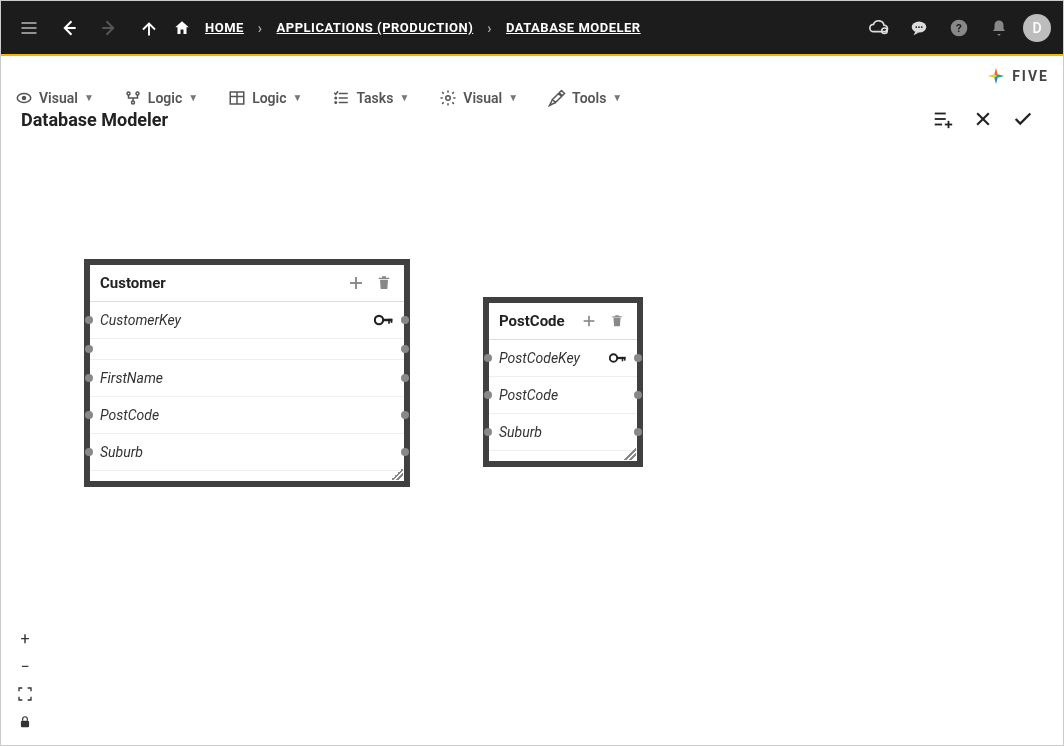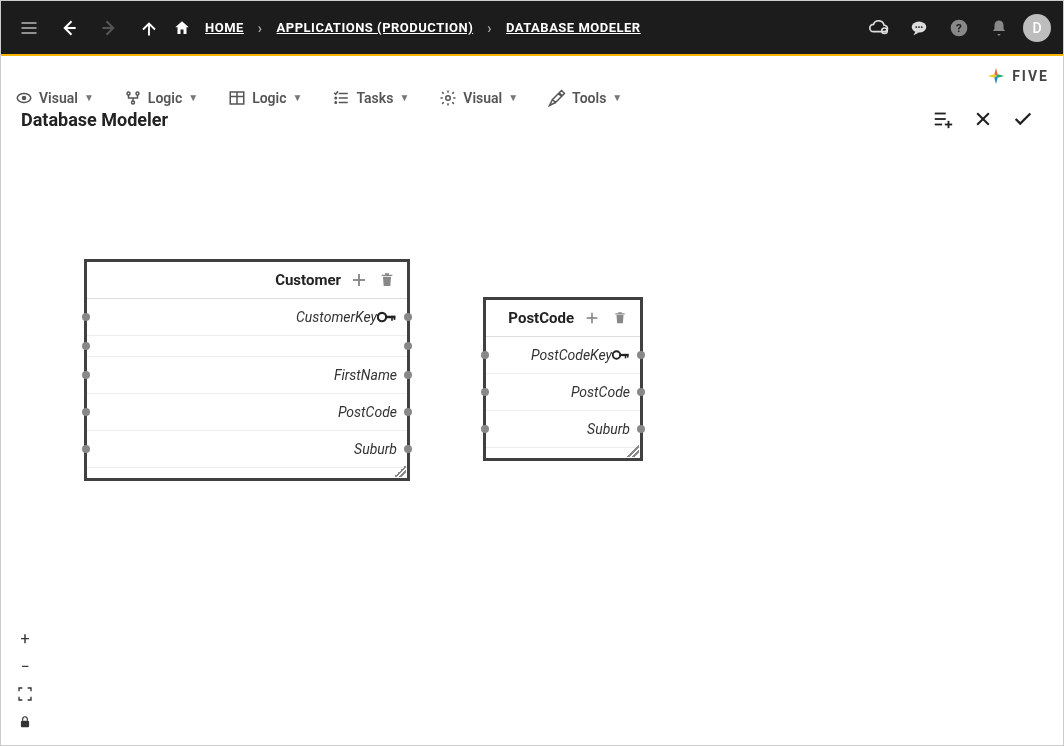--- a/index.html
+++ b/index.html
@@ -83,23 +83,22 @@
 
   
   .canvas {
     position: absolute;
     top: 140px; left: 0; right: 0; bottom: 0;
     background: #fff;
   }
   .table-node {
     position: absolute;
     background: #fff;
-    border: 3px solid #404040;
+    border: 6px solid #404040;
     box-shadow: none;
-    text-align: right;
   }
   .table-header {
     display: flex; align-items: center;
     padding: 8px 10px;
     border-bottom: 1px solid #ddd;
     gap: 8px;
   }
   .table-header .tname { font-weight: 700; font-size: 15px; color: #222; flex: 1; }
   .table-header .taction { color: #888; cursor: pointer; display:flex; align-items:center; justify-content:center; width:20px; height:20px; }
   .field-row {

